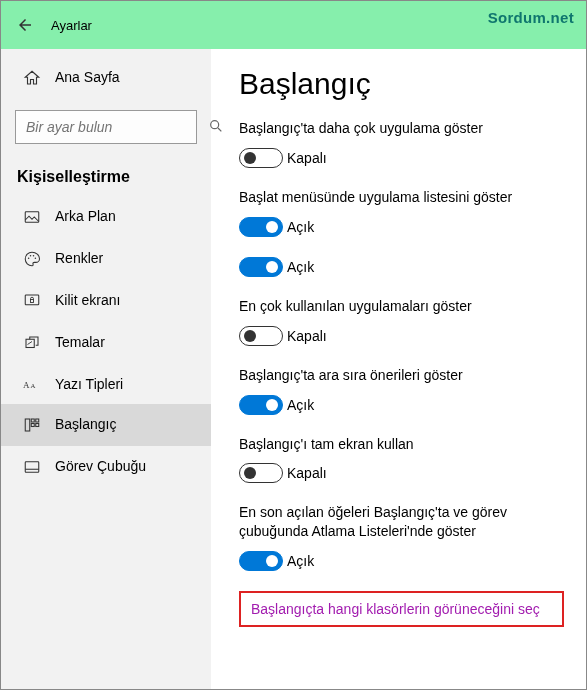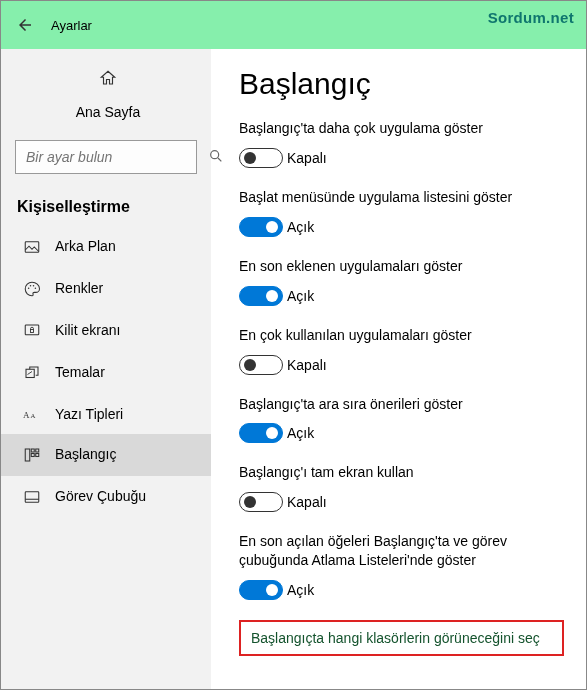--- a/index.html
+++ b/index.html
@@ -32,24 +32,23 @@
   }
   .header .back { width: 20px; display:flex; align-items:center; justify-content:center; }
   .header .title { font-size: 13px; }
   .layout { display: flex; height: calc(100% - 48px); }
   .sidebar {
     width: 210px;
     background: #f2f2f2;
     padding-top: 10px;
   }
   .home-row {
-    display: flex; align-items: center; gap: 14px;
+    display: flex; gap: 14px;
     padding: 10px 18px 14px 22px;
     font-size: 14px;
-    flex-direction: column;
   }
   .search {
     margin: 6px 14px 18px 14px;
     height: 34px;
     border: 1px solid #999;
     background: #fdfdfd;
     display: flex; align-items: center;
     padding: 0 10px;
   }
   .search input {
@@ -99,21 +98,21 @@
   .toggle.on {
     background: #0078d7; border-color: #0078d7;
   }
   .toggle.on::after { background: #fff; right: 4px; left: auto; }
   .toggle-state { font-size: 14px; }
   .link-box {
     border: 2px solid #d22;
     padding: 8px 10px;
     margin-top: 6px;
   }
-  .link-text { color: #14532d; font-size: 14px; }
+  .link-text { color: #a21caf; font-size: 14px; }
 </style>
 </head>
 <body>
 
 <div class="watermark">Sordum.net</div>
 
 <div class="header">
   <div class="back">
     <svg width="18" height="18" viewBox="0 0 24 24">
         <path d="M20 11H7.8l5.6-5.6L12 4l-8 8 8 8 1.4-1.4L7.8 13H20z" fill="#333"></path>
@@ -235,21 +234,20 @@
           </div>
         </div>
         <div class="setting">
           <div class="label">Başlat menüsünde uygulama listesini göster</div>
           <div class="toggle-row">
             <div class="toggle on"></div>
             <span class="toggle-state">Açık</span>
           </div>
         </div>
         <div class="setting">
-          <div class="label">En son eklenen uygulamaları göster</div>
           <div class="toggle-row">
             <div class="toggle on"></div>
             <span class="toggle-state">Açık</span>
           </div>
         </div>
         <div class="setting">
           <div class="label">En çok kullanılan uygulamaları göster</div>
           <div class="toggle-row">
             <div class="toggle off"></div>
             <span class="toggle-state">Kapalı</span>

